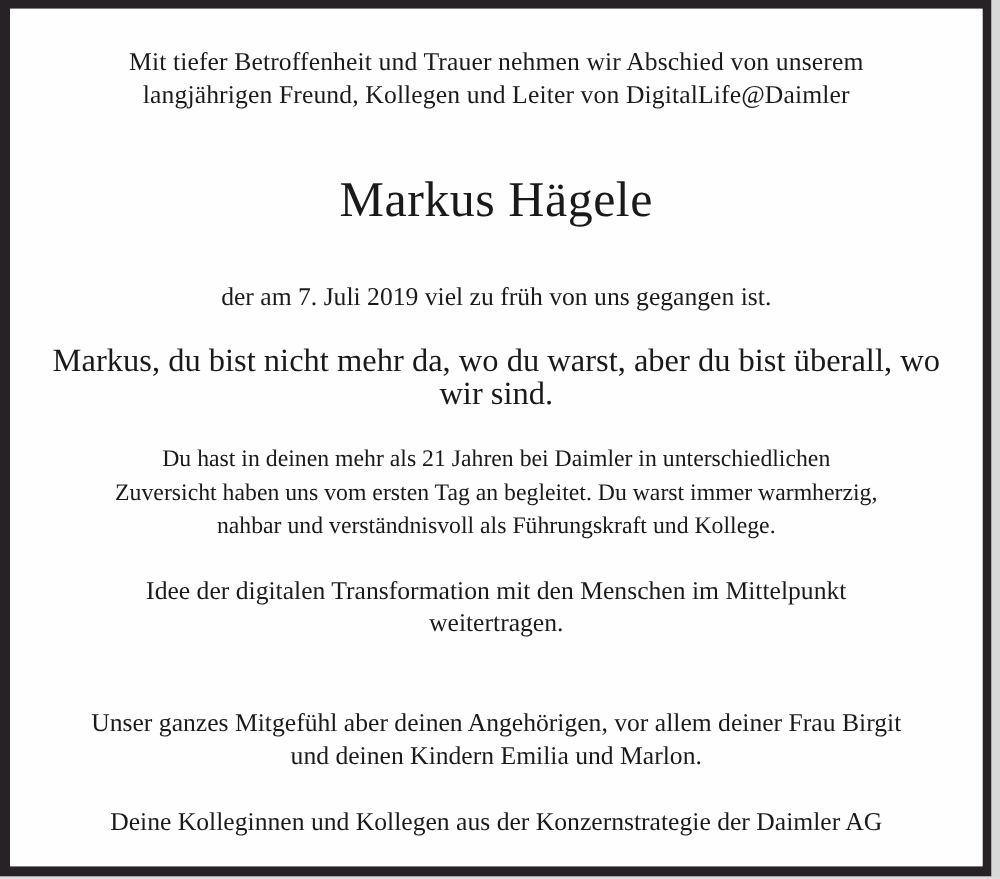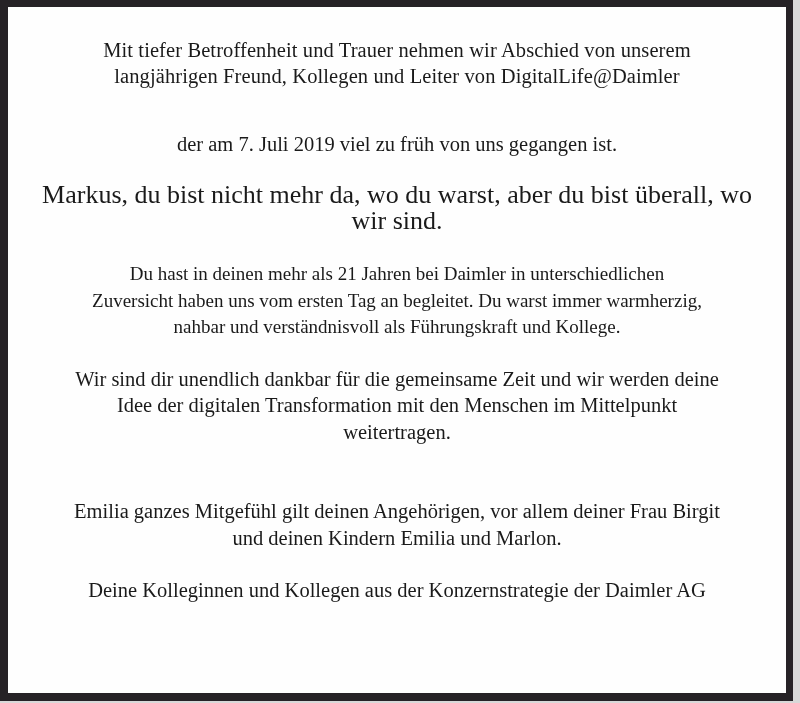--- a/index.html
+++ b/index.html
@@ -103,38 +103,38 @@
 <body>
 
 <div id="obituary-notice">
   <div class="notice-inner">
 
     <div class="intro-block">
       <span class="line">Mit tiefer Betroffenheit und Trauer nehmen wir Abschied von unserem</span>
       <span class="line">langjährigen Freund, Kollegen und Leiter von DigitalLife@Daimler</span>
     </div>
 
+    <div class="deceased-name">Markus Hägele</div>
 
     <div class="date-line">der am 7. Juli 2019 viel zu früh von uns gegangen ist.</div>
 
     <div class="memory-line">Markus, du bist nicht mehr da, wo du warst, aber du bist überall, wo wir sind.</div>
 
     <div class="tribute-block">
       <span class="line">Du hast in deinen mehr als 21 Jahren bei Daimler in unterschiedlichen</span>
       <span class="line">Zuversicht haben uns vom ersten Tag an begleitet. Du warst immer warmherzig,</span>
       <span class="line">nahbar und verständnisvoll als Führungskraft und Kollege.</span>
     </div>
 
     <div class="gratitude-block">
-      <span class="line">Wir sind dir unendlich dankbar für die gemeinsame Zeit und wir werden deine</span>
       <span class="line">Idee der digitalen Transformation mit den Menschen im Mittelpunkt</span>
       <span class="line">weitertragen.</span>
     </div>
 
     <div class="condolence-block">
-      <span class="line">Emilia ganzes Mitgefühl gilt deinen Angehörigen, vor allem deiner Frau Birgit</span>
+      <span class="line">Unser ganzes Mitgefühl aber deinen Angehörigen, vor allem deiner Frau Birgit</span>
       <span class="line">und deinen Kindern Emilia und Marlon.</span>
     </div>
 
     <div class="signature-line">Deine Kolleginnen und Kollegen aus der Konzernstrategie der Daimler AG</div>
 
   </div>
 </div>
 
 </body></html>

